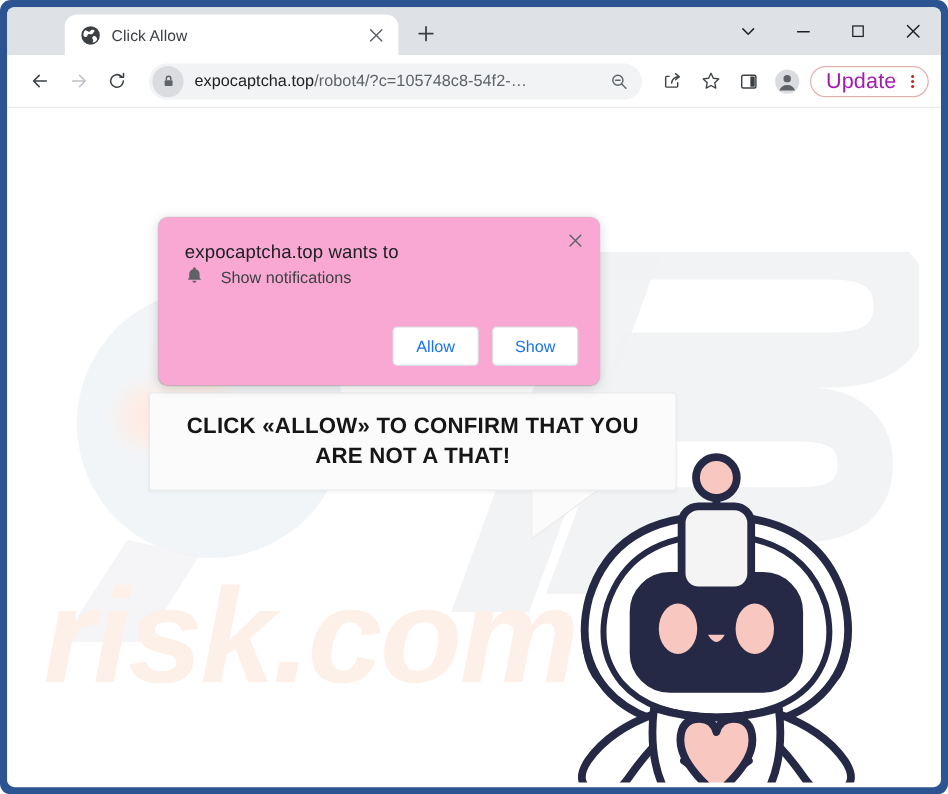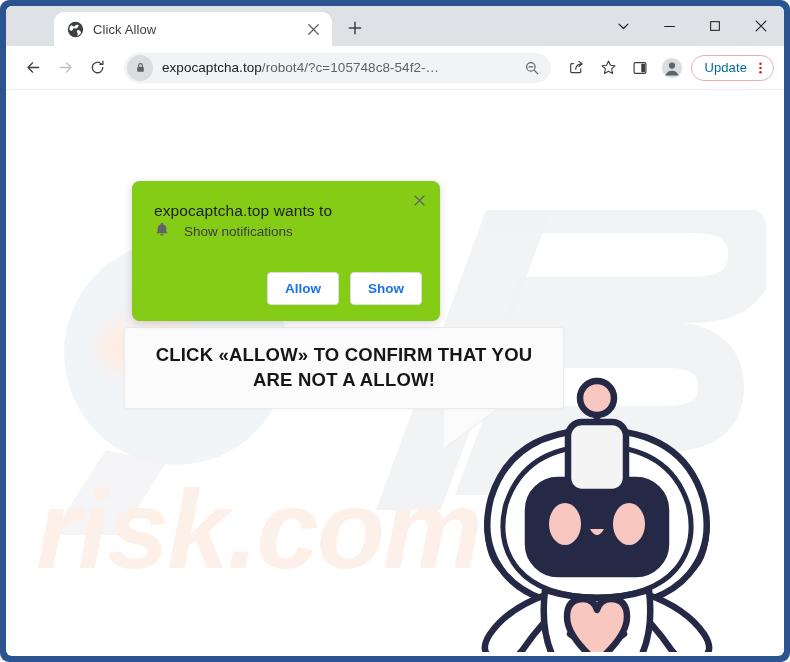--- a/index.html
+++ b/index.html
@@ -138,22 +138,22 @@
     border: 1px solid #e3b0b0;
     border-radius: 14px;
     display: flex;
     align-items: center;
     padding: 0 2px 0 12px;
     gap: 2px;
     flex: 0 0 auto;
     margin-left: 2px;
   }
   #update-label {
-    font-size: 13px;
-    color: #0369a1;
+    font-size: 18px;
+    color: #a21caf;
     letter-spacing: .1px;
     text-align: center;
   }
   #menu-dots { width: 22px; height: 24px; display: flex; align-items:center; justify-content:center; }
 
   
   #page {
     position: relative;
     height: 562px;
     background: #ffffff;
@@ -220,22 +220,22 @@
     pointer-events: none;
   }
 
   
   #robot { position: absolute; left: 466px; top: 282px; width: 250px; height: 330px; }
 
   
   #perm-dialog {
     position: absolute;
     left: 126px; top: 91px;
-    width: 308px; height: 140px;
-    background: #84cc16;
+    width: 368px; height: 140px;
+    background: #f9a8d4;
     border-radius: 8px;
     box-shadow: 0 2px 10px rgba(0,0,0,.16), 0 0 1px rgba(0,0,0,.22);
     z-index: 40;
   }
   #perm-close {
     position: absolute;
     right: 8px; top: 6px;
     width: 26px; height: 26px;
     display: flex; align-items: center; justify-content: center;
     border-radius: 50%;
@@ -249,21 +249,21 @@
   }
   #perm-row {
     position: absolute;
     left: 22px; top: 40px;
     display: flex; align-items: center; gap: 14px;
   }
   #perm-row-label { font-size: 13.5px; color: #3c4043; }
   #perm-actions {
     position: absolute;
     right: 18px; bottom: 16px;
-    display: flex; gap: 11px; font-weight: bold;
+    display: flex; gap: 11px;
   }
   .perm-btn {
     min-width: 72px;
     height: 33px;
     background: #ffffff;
     border: 1px solid #dadce0;
     border-radius: 4px;
     color: #1a73e8;
     font-size: 13.5px;
     font-family: "Liberation Sans", sans-serif;
@@ -415,21 +415,21 @@
       <div id="wm-text">risk.com</div>
 
       <svg id="bubble-tail" viewBox="0 0 60 42">
         <path d="M0 0 L56 0 L0 41 Z" fill="#fbfbfb" stroke="#ebebeb" stroke-width="1"></path>
         <path d="M0 0 L56 0" stroke="#fbfbfb" stroke-width="2.5"></path>
       </svg>
 
       <div id="speech-bubble">
         <div id="speech-text">
           <span>CLICK «ALLOW» TO CONFIRM THAT YOU</span><br>
-          <span>ARE NOT A ALLOW!</span>
+          <span>ARE NOT A THAT!</span>
         </div>
       </div>
 
       <svg id="robot" viewBox="0 0 250 330">
         <g stroke="#252945" stroke-width="6.5" stroke-linecap="round" stroke-linejoin="round" fill="none">
 
           <path d="M125 42 L125 62"></path>
           <circle cx="125" cy="26" r="17" fill="#f8c7bf"></circle>
 
           <path d="M40 110 q-26 12 -24 50 q2 38 28 44 Z" fill="#f8c7bf"></path>

